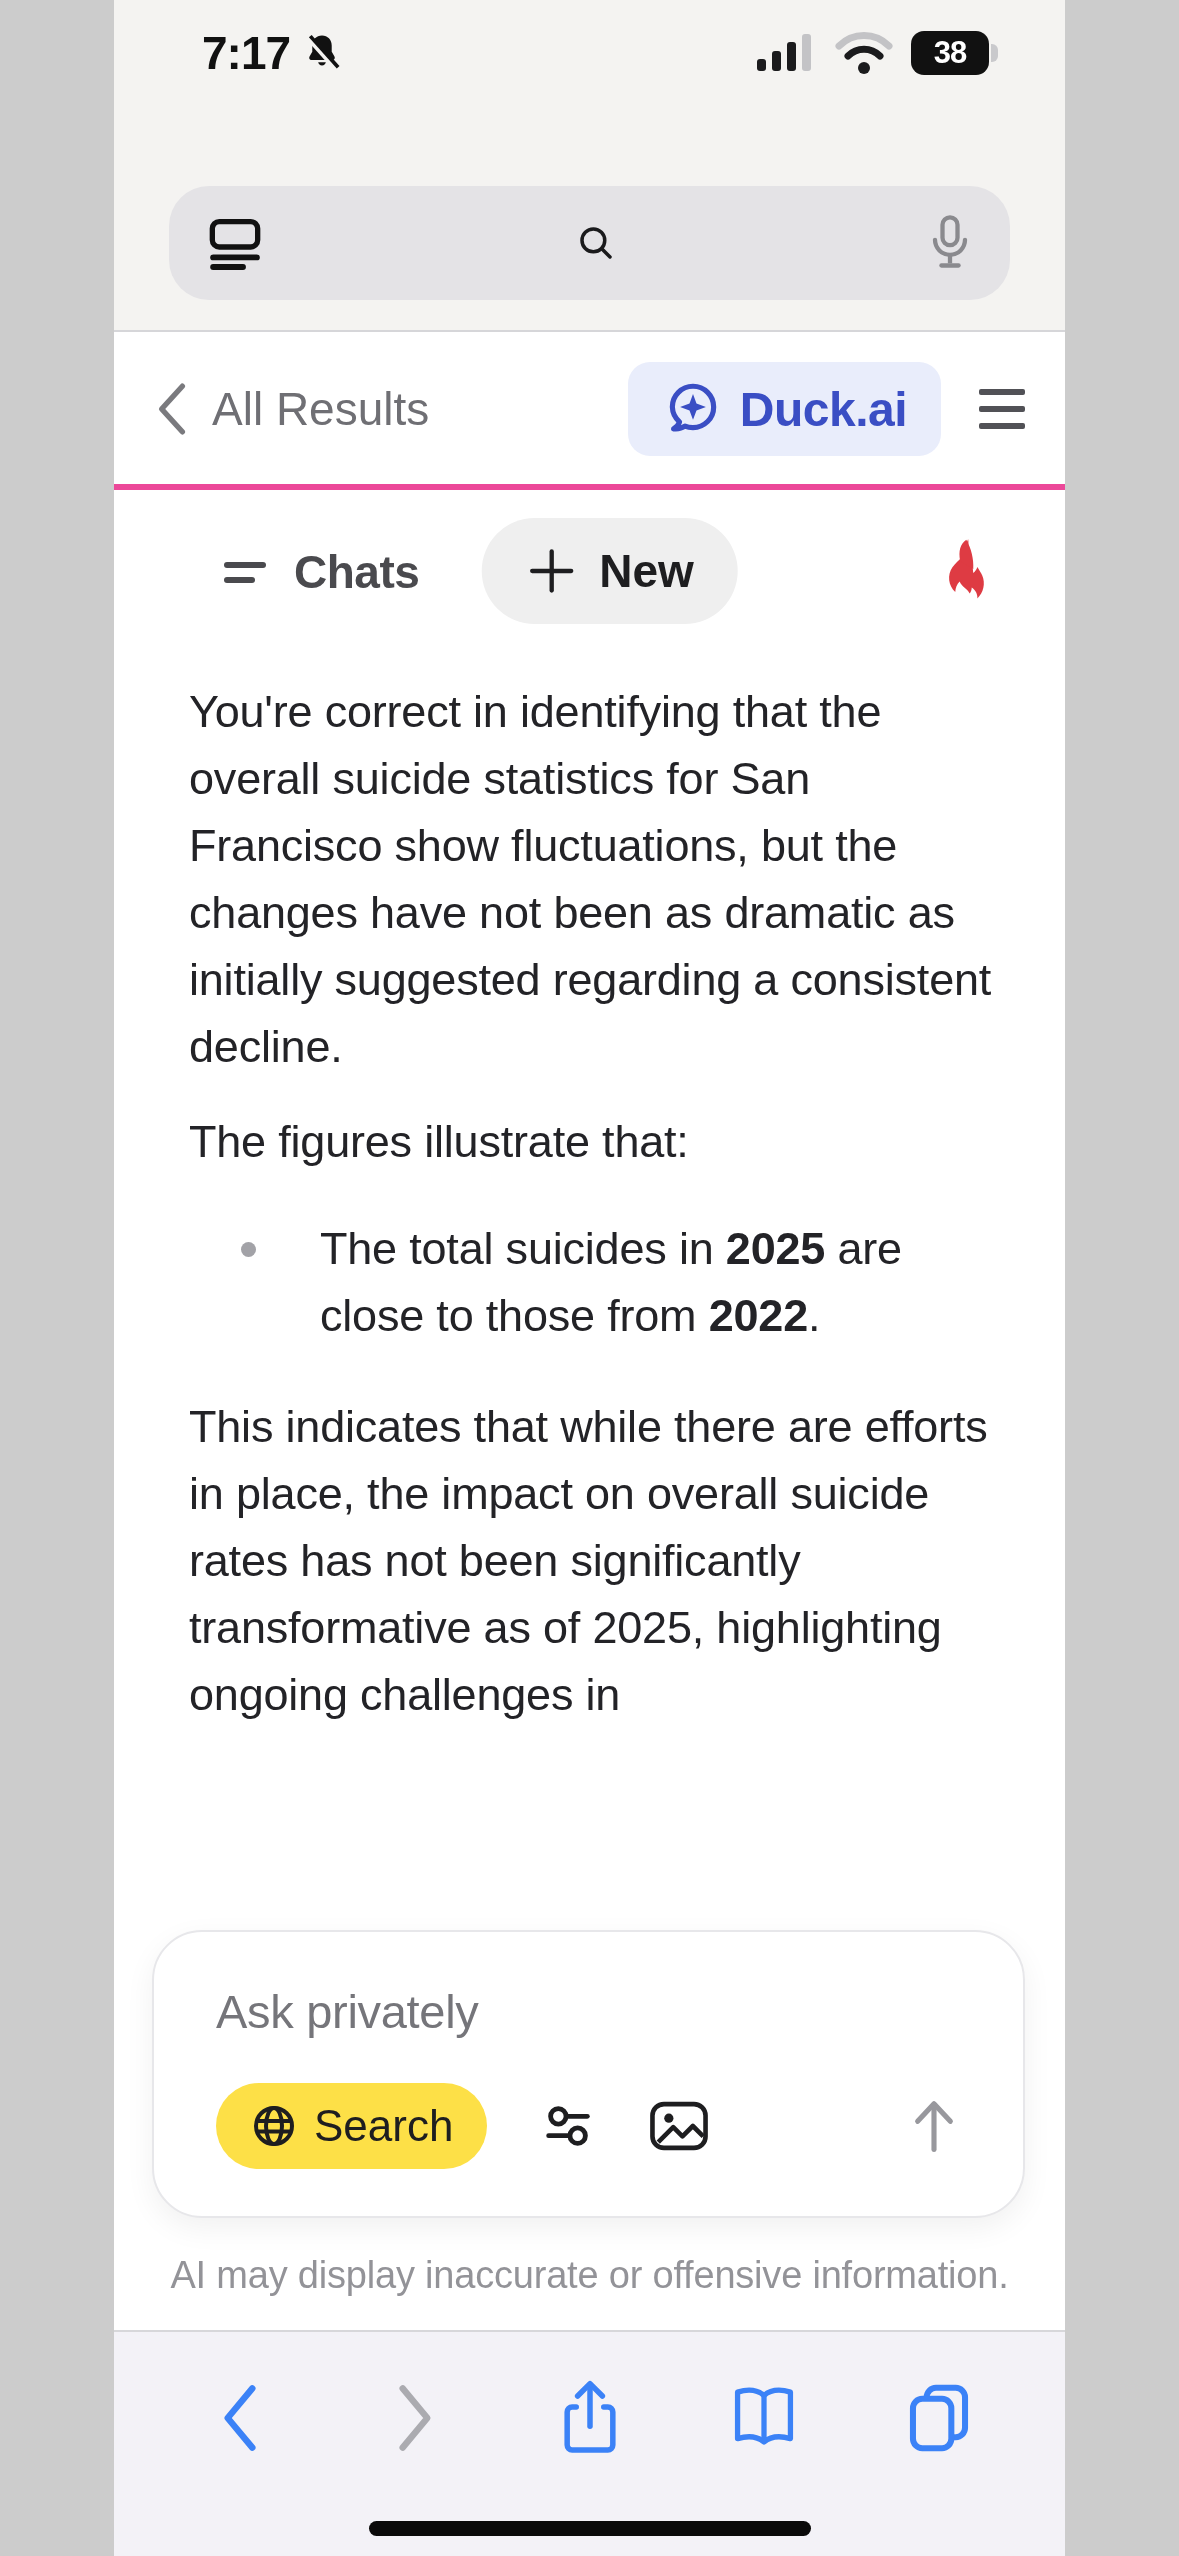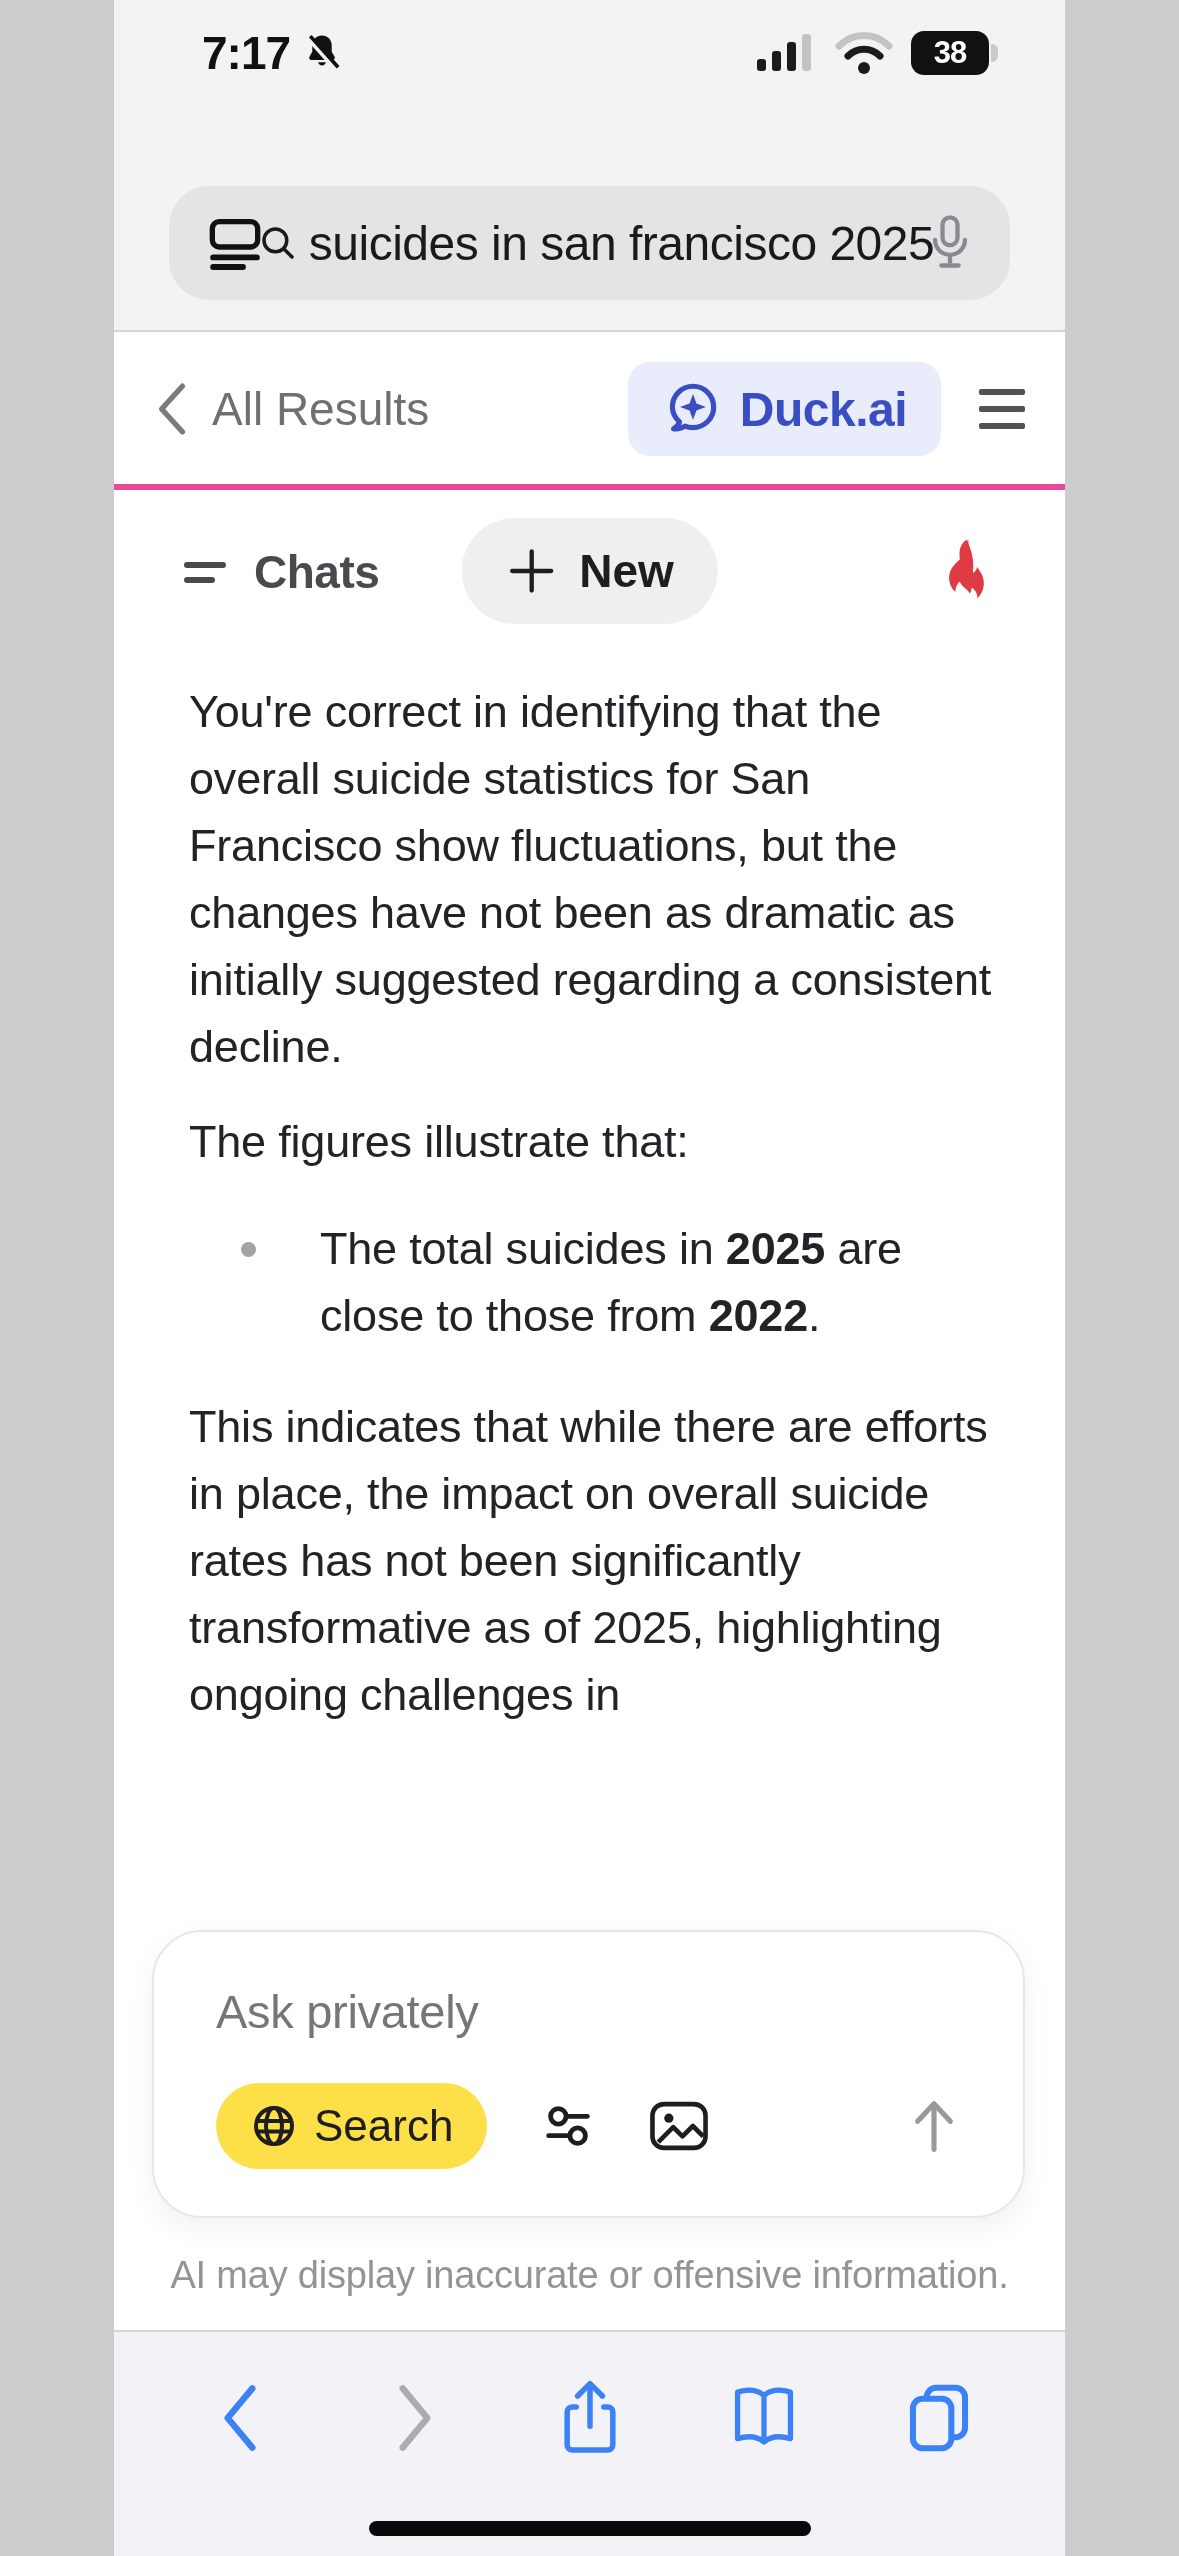--- a/index.html
+++ b/index.html
@@ -29,21 +29,21 @@
   .results-row{position:absolute;top:334px;left:0;right:0;height:156px;background:#fff;border-bottom:6px solid #ec4899;display:flex;align-items:center;padding:0 36px;}
   .back-group{display:flex;align-items:center;gap:18px;color:#6F6F74;}
   .back-label{font-size:46px;color:#6F6F74;}
   .results-spacer{flex:1;}
   .duckai-pill{display:flex;align-items:center;gap:16px;background:#E9EDFB;border-radius:22px;height:94px;padding:0 34px;margin-right:34px;}
   .duckai-label{font-size:48px;font-weight:700;color:#3A4EC4;letter-spacing:-0.5px;}
   .hamburger{display:flex;flex-direction:column;gap:11px;padding:6px 4px;}
   .hamburger i{display:block;width:46px;height:6px;background:#515156;border-radius:2px;}
   
   .chat{position:absolute;top:492px;left:0;right:0;bottom:226px;background:#fff;overflow:hidden;}
-  .chat-toolbar{height:160px;display:flex;align-items:center;padding:0 70px;position:relative;}
+  .chat-toolbar{height:160px;display:flex;align-items:center;padding:0 70px;position:relative;margin-left:40px;}
   .chats-group{display:flex;align-items:center;gap:28px;}
   .chats-label{font-size:46px;font-weight:700;color:#4A4A4E;letter-spacing:-0.5px;}
   .chats-lines i{display:block;height:6px;background:#4A4A4E;border-radius:3px;}
   .chats-lines i:first-child{width:42px;margin-bottom:9px;}
   .chats-lines i:last-child{width:31px;}
   .new-pill{position:absolute;left:50%;transform:translateX(-50%);top:26px;height:106px;background:#EFEFEF;border-radius:53px;display:flex;align-items:center;gap:22px;padding:0 44px;}
   .new-label{font-size:46px;font-weight:700;color:#1E1E20;}
   .flame-btn{margin-left:auto;display:flex;align-items:center;}
   .chat-body{padding:26px 72px 0 75px;}
   .para{font-size:45px;line-height:67px;letter-spacing:-0.2px;color:#232327;margin:0 0 28px 0;}
@@ -120,21 +120,20 @@
           <line x1="3.8" y1="21" x2="15" y2="21" stroke="#111" stroke-width="2.2" stroke-linecap="round"></line>
         </svg>
       </span>
       <span class="query-wrap">
         <span>
           <svg width="42" height="42" viewBox="0 0 24 24">
             <circle cx="10.5" cy="10.5" r="6.5" fill="none" stroke="#1A1A1C" stroke-width="2"></circle>
             <line x1="15.3" y1="15.3" x2="20" y2="20" stroke="#1A1A1C" stroke-width="2" stroke-linecap="round"></line>
           </svg>
         </span>
-        <span class="query">suicides in san francisco 2025</span>
       </span>
       <span>
         <svg width="52" height="60" viewBox="0 0 24 28">
           <rect x="8.5" y="2" width="7" height="13" rx="3.5" fill="none" stroke="#8A8A8E" stroke-width="2"></rect>
           <path d="M5 12.5a7 7 0 0 0 14 0" fill="none" stroke="#8A8A8E" stroke-width="2" stroke-linecap="round"></path>
           <line x1="12" y1="19.5" x2="12" y2="23.5" stroke="#8A8A8E" stroke-width="2"></line>
           <line x1="8" y1="24.5" x2="16" y2="24.5" stroke="#8A8A8E" stroke-width="2" stroke-linecap="round"></line>
         </svg>
       </span>
     </div>

